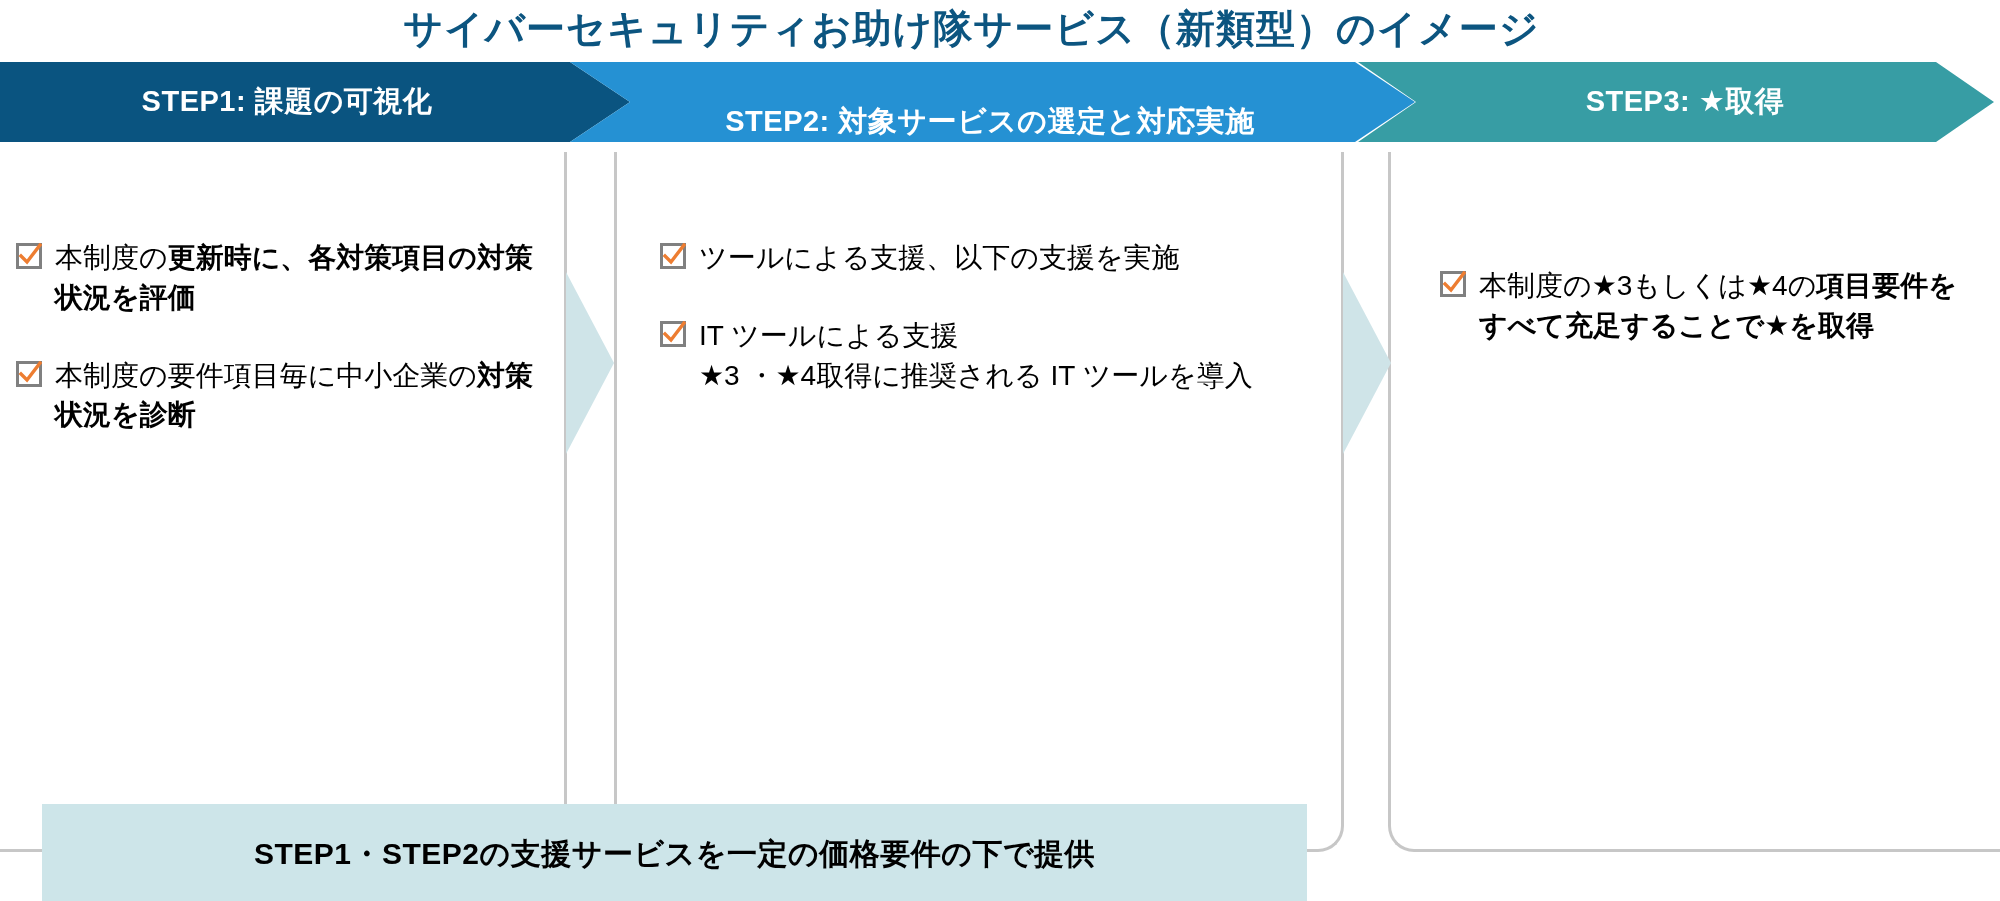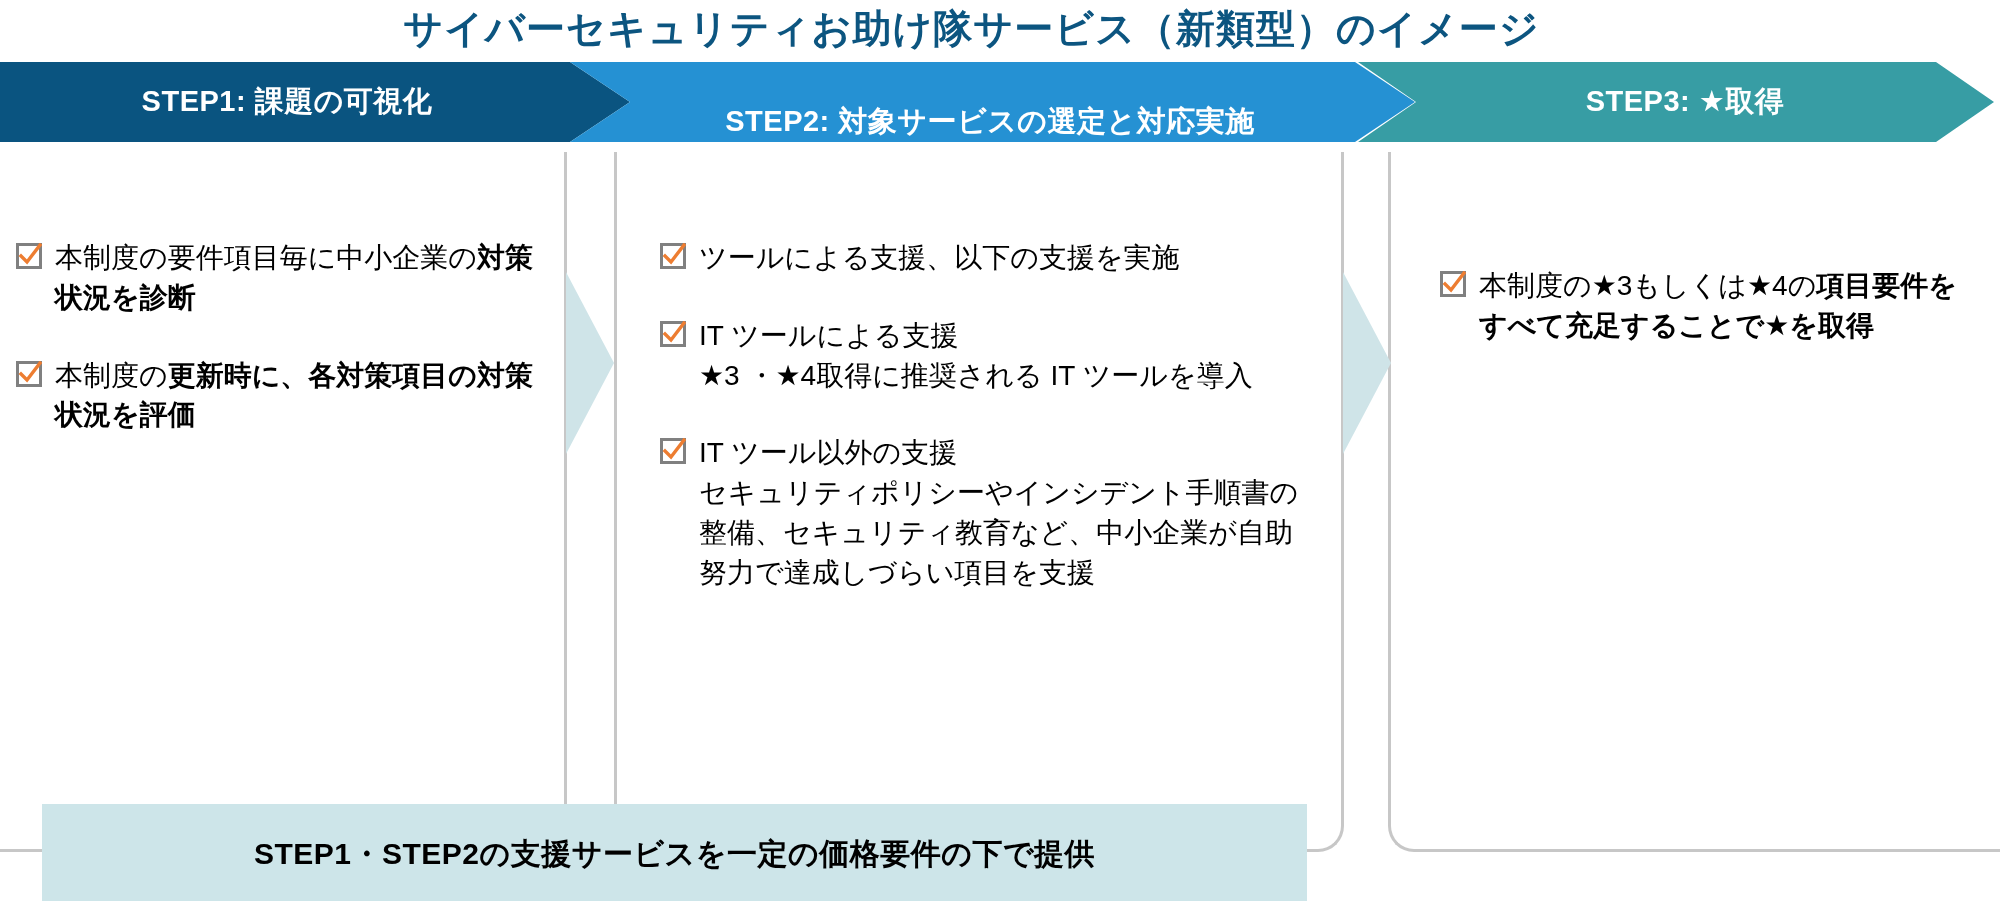--- a/index.html
+++ b/index.html
@@ -206,60 +206,51 @@
 <div class="connector-arrow" id="connector-arrow-2"></div>
 
 <div class="bullet-list" id="list-step1">
   <div class="bullet-item">
     <span class="check-icon">
       <svg width="26" height="26" viewBox="0 0 26 26">
         <rect x="1.5" y="1.5" width="23" height="23" fill="#ffffff" stroke="#808080" stroke-width="3"></rect>
         <path d="M5 13 L11 19 L24 2" fill="none" stroke="#ed7d31" stroke-width="3.4" stroke-linecap="square"></path>
       </svg>
     </span>
+    <span class="bullet-text"><span>本制度の</span><span class="b">更新時に、各対策項目の対策状況を評価</span></span>
+  </div>
+  <div class="bullet-item">
+    <span class="check-icon">
+      <svg width="26" height="26" viewBox="0 0 26 26">
+        <rect x="1.5" y="1.5" width="23" height="23" fill="#ffffff" stroke="#808080" stroke-width="3"></rect>
+        <path d="M5 13 L11 19 L24 2" fill="none" stroke="#ed7d31" stroke-width="3.4" stroke-linecap="square"></path>
+      </svg>
+    </span>
     <span class="bullet-text"><span>本制度の要件項目毎に中小企業の</span><span class="b">対策状況を診断</span></span>
   </div>
-  <div class="bullet-item">
-    <span class="check-icon">
-      <svg width="26" height="26" viewBox="0 0 26 26">
-        <rect x="1.5" y="1.5" width="23" height="23" fill="#ffffff" stroke="#808080" stroke-width="3"></rect>
-        <path d="M5 13 L11 19 L24 2" fill="none" stroke="#ed7d31" stroke-width="3.4" stroke-linecap="square"></path>
-      </svg>
-    </span>
-    <span class="bullet-text"><span>本制度の</span><span class="b">更新時に、各対策項目の対策状況を評価</span></span>
-  </div>
 </div>
 
 <div class="bullet-list" id="list-step2">
   <div class="bullet-item">
     <span class="check-icon">
       <svg width="26" height="26" viewBox="0 0 26 26">
         <rect x="1.5" y="1.5" width="23" height="23" fill="#ffffff" stroke="#808080" stroke-width="3"></rect>
         <path d="M5 13 L11 19 L24 2" fill="none" stroke="#ed7d31" stroke-width="3.4" stroke-linecap="square"></path>
       </svg>
     </span>
     <span class="bullet-text">ツールによる支援、以下の支援を実施</span>
   </div>
   <div class="bullet-item">
     <span class="check-icon">
       <svg width="26" height="26" viewBox="0 0 26 26">
         <rect x="1.5" y="1.5" width="23" height="23" fill="#ffffff" stroke="#808080" stroke-width="3"></rect>
         <path d="M5 13 L11 19 L24 2" fill="none" stroke="#ed7d31" stroke-width="3.4" stroke-linecap="square"></path>
       </svg>
     </span>
     <span class="bullet-text"><span class="bullet-head">IT ツールによる支援</span><span class="sub">★3 ・★4取得に推奨される IT ツールを導入</span></span>
-  </div>
-  <div class="bullet-item">
-    <span class="check-icon">
-      <svg width="26" height="26" viewBox="0 0 26 26">
-        <rect x="1.5" y="1.5" width="23" height="23" fill="#ffffff" stroke="#808080" stroke-width="3"></rect>
-        <path d="M5 13 L11 19 L24 2" fill="none" stroke="#ed7d31" stroke-width="3.4" stroke-linecap="square"></path>
-      </svg>
-    </span>
-    <span class="bullet-text"><span class="bullet-head">IT ツール以外の支援</span><span class="sub">セキュリティポリシーやインシデント手順書の整備、セキュリティ教育など、中小企業が自助努力で達成しづらい項目を支援</span></span>
   </div>
 </div>
 
 <div class="bullet-list" id="list-step3">
   <div class="bullet-item">
     <span class="check-icon">
       <svg width="26" height="26" viewBox="0 0 26 26">
         <rect x="1.5" y="1.5" width="23" height="23" fill="#ffffff" stroke="#808080" stroke-width="3"></rect>
         <path d="M5 13 L11 19 L24 2" fill="none" stroke="#ed7d31" stroke-width="3.4" stroke-linecap="square"></path>
       </svg>

